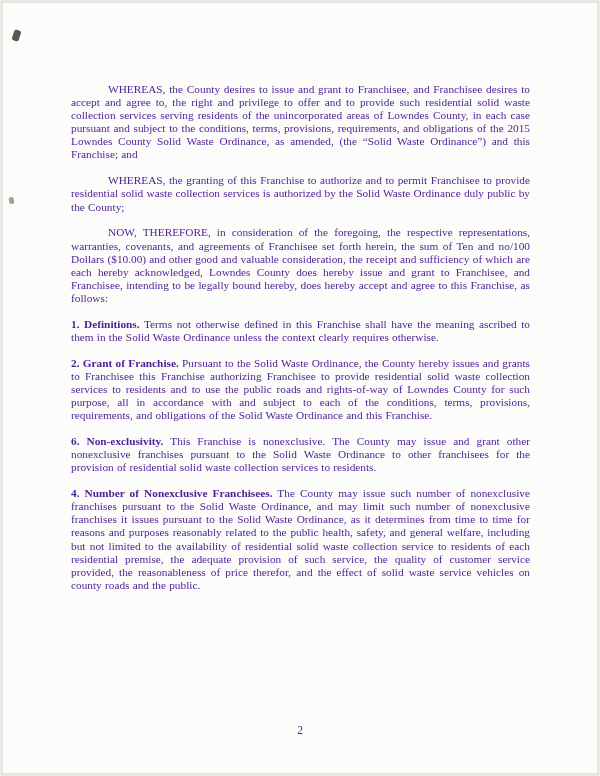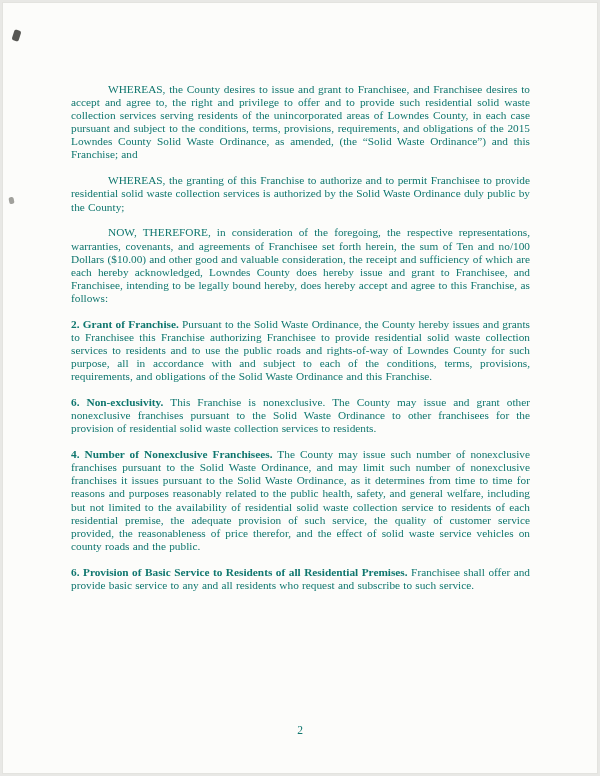--- a/index.html
+++ b/index.html
@@ -9,21 +9,21 @@
     font-family: "Liberation Serif", "DejaVu Serif", serif;
     position: relative;
     overflow: hidden;
   }
   .page {
     position: absolute;
     left: 2px; top: 2px;
     width: 596px; height: 772px;
     background: #fcfcfa;
     border: 1px solid #e3e3df;
-    color: #0f766e;
+    color: #4c1d95;
   }
   .content {
     position: absolute;
     left: 68px; right: 67px; top: 80px;
   }
   p.para {
     font-size: 11.3px;
     line-height: 13.1px;
     text-align: justify;
     margin-bottom: 12.8px;
@@ -65,26 +65,26 @@
   <div class="artifact artifact-2"></div>
 
   <div class="content">
 
     <p class="para indent"><span>WHEREAS, the County desires to issue and grant to Franchisee, and Franchisee desires to accept and agree to, the right and privilege to offer and to provide such residential solid waste collection services serving residents of the unincorporated areas of Lowndes County, in each case pursuant and subject to the conditions, terms, provisions, requirements, and obligations of the 2015 Lowndes County Solid Waste Ordinance, as amended, (the “Solid Waste Ordinance”) and this Franchise; and</span></p>
 
     <p class="para indent"><span>WHEREAS, the granting of this Franchise to authorize and to permit Franchisee to provide residential solid waste collection services is authorized by the Solid Waste Ordinance duly public by the County;</span></p>
 
     <p class="para indent"><span>NOW, THEREFORE, in consideration of the foregoing, the respective representations, warranties, covenants, and agreements of Franchisee set forth herein, the sum of Ten and no/100 Dollars ($10.00) and other good and valuable consideration, the receipt and sufficiency of which are each hereby acknowledged, Lowndes County does hereby issue and grant to Franchisee, and Franchisee, intending to be legally bound hereby, does hereby accept and agree to this Franchise, as follows:</span></p>
 
+    <p class="para section"><span class="lead">1. Definitions.</span><span> Terms not otherwise defined in this Franchise shall have the meaning ascribed to them in the Solid Waste Ordinance unless the context clearly requires otherwise.</span></p>
 
     <p class="para section"><span class="lead">2. Grant of Franchise.</span><span> Pursuant to the Solid Waste Ordinance, the County hereby issues and grants to Franchisee this Franchise authorizing Franchisee to provide residential solid waste collection services to residents and to use the public roads and rights-of-way of Lowndes County for such purpose, all in accordance with and subject to each of the conditions, terms, provisions, requirements, and obligations of the Solid Waste Ordinance and this Franchise.</span></p>
 
     <p class="para section"><span class="lead">6. Non-exclusivity.</span><span> This Franchise is nonexclusive. The County may issue and grant other nonexclusive franchises pursuant to the Solid Waste Ordinance to other franchisees for the provision of residential solid waste collection services to residents.</span></p>
 
     <p class="para section"><span class="lead">4. Number of Nonexclusive Franchisees.</span><span> The County may issue such number of nonexclusive franchises pursuant to the Solid Waste Ordinance, and may limit such number of nonexclusive franchises it issues pursuant to the Solid Waste Ordinance, as it determines from time to time for reasons and purposes reasonably related to the public health, safety, and general welfare, including but not limited to the availability of residential solid waste collection service to residents of each residential premise, the adequate provision of such service, the quality of customer service provided, the reasonableness of price therefor, and the effect of solid waste service vehicles on county roads and the public.</span></p>
 
 
-    <p class="para section"><span class="lead">6. Provision of Basic Service to Residents of all Residential Premises.</span><span> Franchisee shall offer and provide basic service to any and all residents who request and subscribe to such service.</span></p>
 
   </div>
 
   <div class="page-number">2</div>
 </div>
 
 </body></html>

